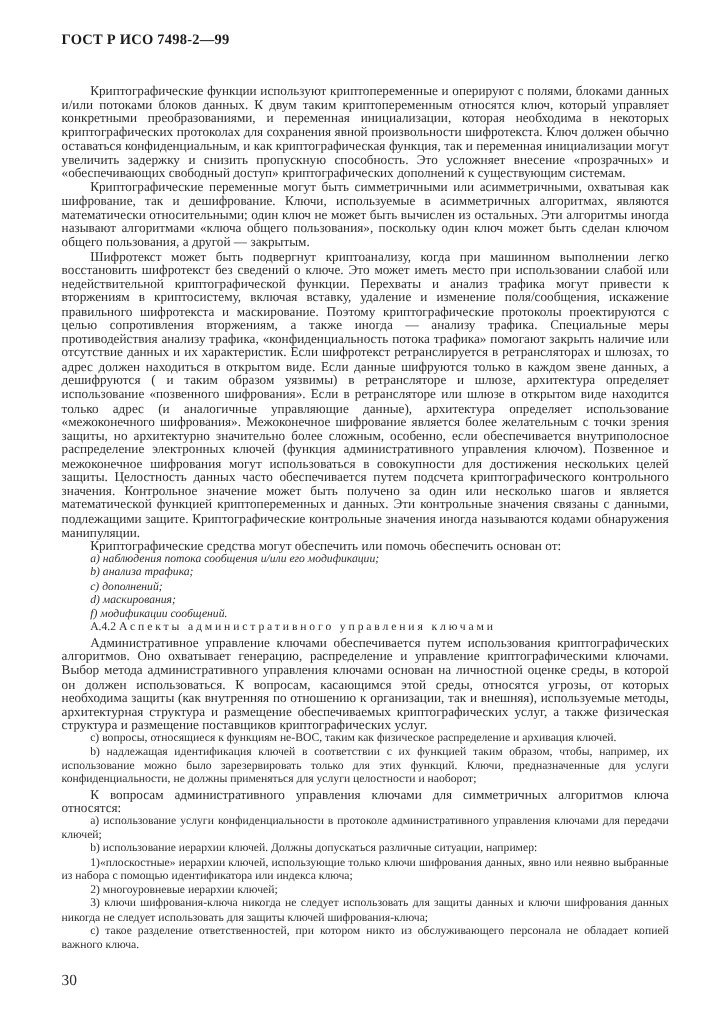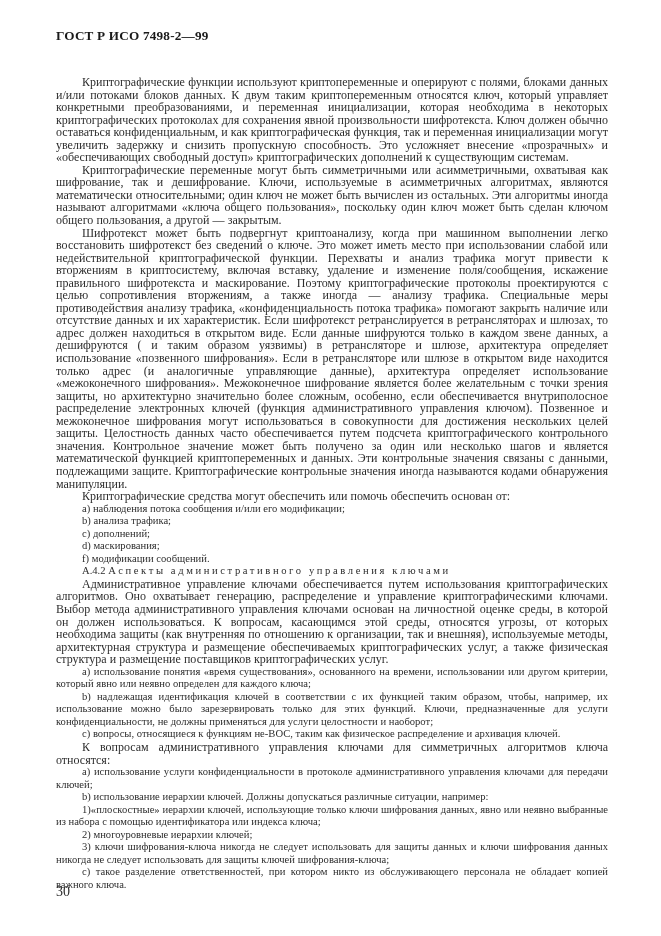--- a/index.html
+++ b/index.html
@@ -55,20 +55,21 @@
     list-style: none;
   }
   .alpha-list li {
     font-size: 10.6px;
     line-height: 12.55px;
     color: #2d2d2d;
     text-align: justify;
     padding-left: 0;
     text-indent: 26px;
     margin: 0;
+    font-style: italic;
   }
   .alpha-list li .marker {
     display: inline;
   }
   .alpha-list li .marker::after {
     content: " ";
     white-space: pre;
   }
   .hang-list {
     margin: 0;
@@ -129,23 +130,22 @@
       <li><span class="marker">d)</span><span>маскирования;</span></li>
       <li><span class="marker">f)</span><span>модификации сообщений.</span></li>
     </ul>
 
     <p class="section-heading"><span class="num">А.4.2</span>&nbsp;<span class="spaced">Аспекты административного управления ключами</span></p>
 
     <p class="body-par">Административное управление ключами обеспечивается путем использования криптографических алгоритмов. Оно охватывает генерацию, распределение и управление криптографическими ключами. Выбор метода административного управления ключами основан на личностной оценке среды, в которой он должен использоваться. К вопросам, касающимся этой среды, относятся угрозы, от которых необходима защиты (как внутренняя по отношению к организации, так и внешняя), используемые методы, архитектурная структура и размещение обеспечиваемых криптографических услуг, а также физическая структура и размещение поставщиков криптографических услуг.</p>
 
 
     <ul class="hang-list">
-      <li><span class="marker">a)</span> <span>использование понятия «время существования», основанного на времени, использовании или другом критерии, который явно или неявно определен для каждого ключа;</span></li>
+      <li><span class="marker">c)</span> <span>вопросы, относящиеся к функциям не-ВОС, таким как физическое распределение и архивация ключей.</span></li>
       <li><span class="marker">b)</span> <span>надлежащая идентификация ключей в соответствии с их функцией таким образом, чтобы, например, их использование можно было зарезервировать только для этих функций. Ключи, предназначенные для услуги конфиденциальности, не должны применяться для услуги целостности и наоборот;</span></li>
-      <li><span class="marker">c)</span> <span>вопросы, относящиеся к функциям не-ВОС, таким как физическое распределение и архивация ключей.</span></li>
     </ul>
 
     <p class="body-par">К вопросам административного управления ключами для симметричных алгоритмов ключа относятся:</p>
 
     <ul class="hang-list">
       <li><span class="marker">a)</span> <span>использование услуги конфиденциальности в протоколе административного управления ключами для передачи ключей;</span></li>
       <li><span class="marker">b)</span> <span>использование иерархии ключей. Должны допускаться различные ситуации, например:</span></li>
     </ul>
 
     <ul class="hang-list">

